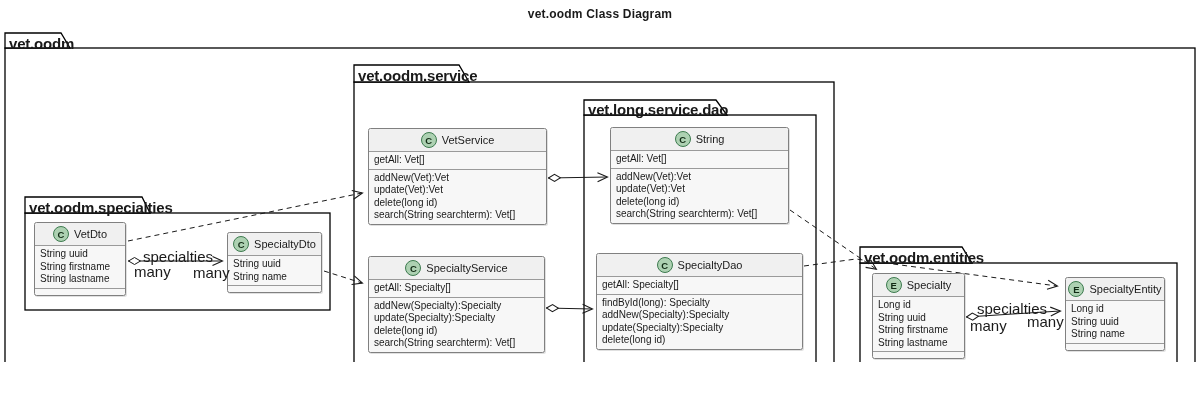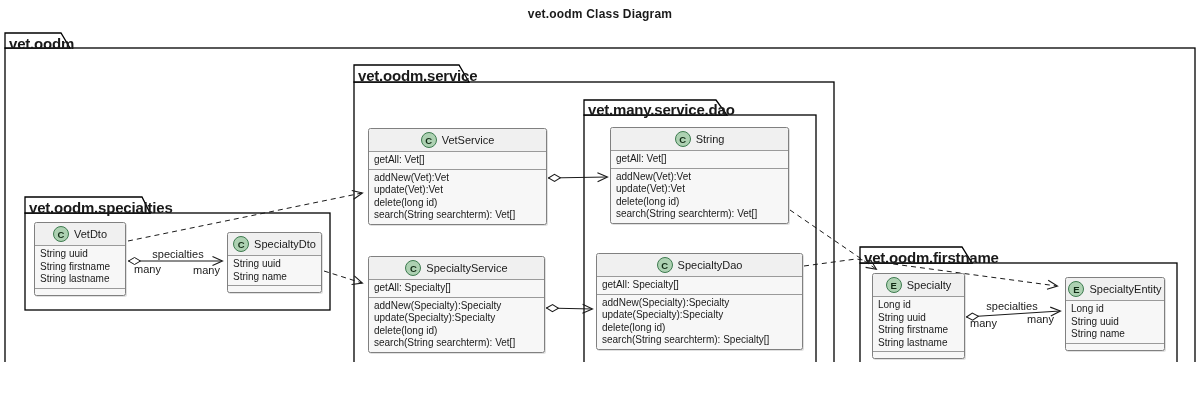--- a/index.html
+++ b/index.html
@@ -30,21 +30,21 @@
   }
   .spot{
     display:inline-flex;align-items:center;justify-content:center;flex:0 0 auto;
     width:14px;height:14px;border-radius:50%;
     background:#ADD1B2;border:1px solid #3D7B4F;
     font-size:9.5px;font-weight:bold;color:#102a14;
   }
   .sec{border-top:1px solid #9a9a9a;padding:2px 5px;}
   .sec-empty{height:6px;padding:0;}
   .row{font-size:10px;line-height:12.5px;white-space:nowrap;}
-  .elbl{position:absolute;font-size:11px;white-space:nowrap;}
+  .elbl{position:absolute;font-size:15px;white-space:nowrap;}
 </style>
 </head>
 <body>
 
 <div class="canvas">
 
   <div class="title">vet.oodm Class Diagram</div>
 
   <svg class="layer" width="1200" height="418">
     <defs>
@@ -88,22 +88,22 @@
 
     <line class="edge-solid" x1="128" y1="261" x2="222" y2="261" marker-start="url(#mDiamond)" marker-end="url(#mArrow)"></line>
     <line class="edge-solid" x1="966" y1="317" x2="1060" y2="311" marker-start="url(#mDiamond)" marker-end="url(#mArrow)"></line>
     <line class="edge-solid" x1="548" y1="178" x2="607" y2="177" marker-start="url(#mDiamond)" marker-end="url(#mArrow)"></line>
     <line class="edge-solid" x1="546" y1="308" x2="592" y2="309" marker-start="url(#mDiamond)" marker-end="url(#mArrow)"></line>
   </svg>
 
   <div class="pkg-lbl" style="left:9px;top:35px">vet.oodm</div>
   <div class="pkg-lbl" style="left:29px;top:199px">vet.oodm.specialties</div>
   <div class="pkg-lbl" style="left:358px;top:67px">vet.oodm.service</div>
-  <div class="pkg-lbl" style="left:588px;top:101px">vet.many.service.dao</div>
-  <div class="pkg-lbl" style="left:864px;top:249px">vet.oodm.firstname</div>
+  <div class="pkg-lbl" style="left:588px;top:101px">vet.long.service.dao</div>
+  <div class="pkg-lbl" style="left:864px;top:249px">vet.oodm.entities</div>
 
   <div class="cls" style="left:34px;top:222px;width:92px">
     <div class="cls-head">
       <span class="spot">C</span>
       <span>VetDto</span>
     </div>
     <div class="sec">
       <div class="row">String uuid</div>
       <div class="row">String firstname</div>
       <div class="row">String lastname</div>
@@ -173,24 +173,24 @@
 
   <div class="cls" style="left:596px;top:253px;width:207px">
     <div class="cls-head">
       <span class="spot">C</span>
       <span>SpecialtyDao</span>
     </div>
     <div class="sec">
       <div class="row">getAll: Specialty[]</div>
     </div>
     <div class="sec">
+      <div class="row">findById(long): Specialty</div>
       <div class="row">addNew(Specialty):Specialty</div>
       <div class="row">update(Specialty):Specialty</div>
       <div class="row">delete(long id)</div>
-      <div class="row">search(String searchterm): Specialty[]</div>
     </div>
   </div>
 
   <div class="cls" style="left:872px;top:273px;width:93px">
     <div class="cls-head">
       <span class="spot">E</span>
       <span>Specialty</span>
     </div>
     <div class="sec">
       <div class="row">Long id</div>

